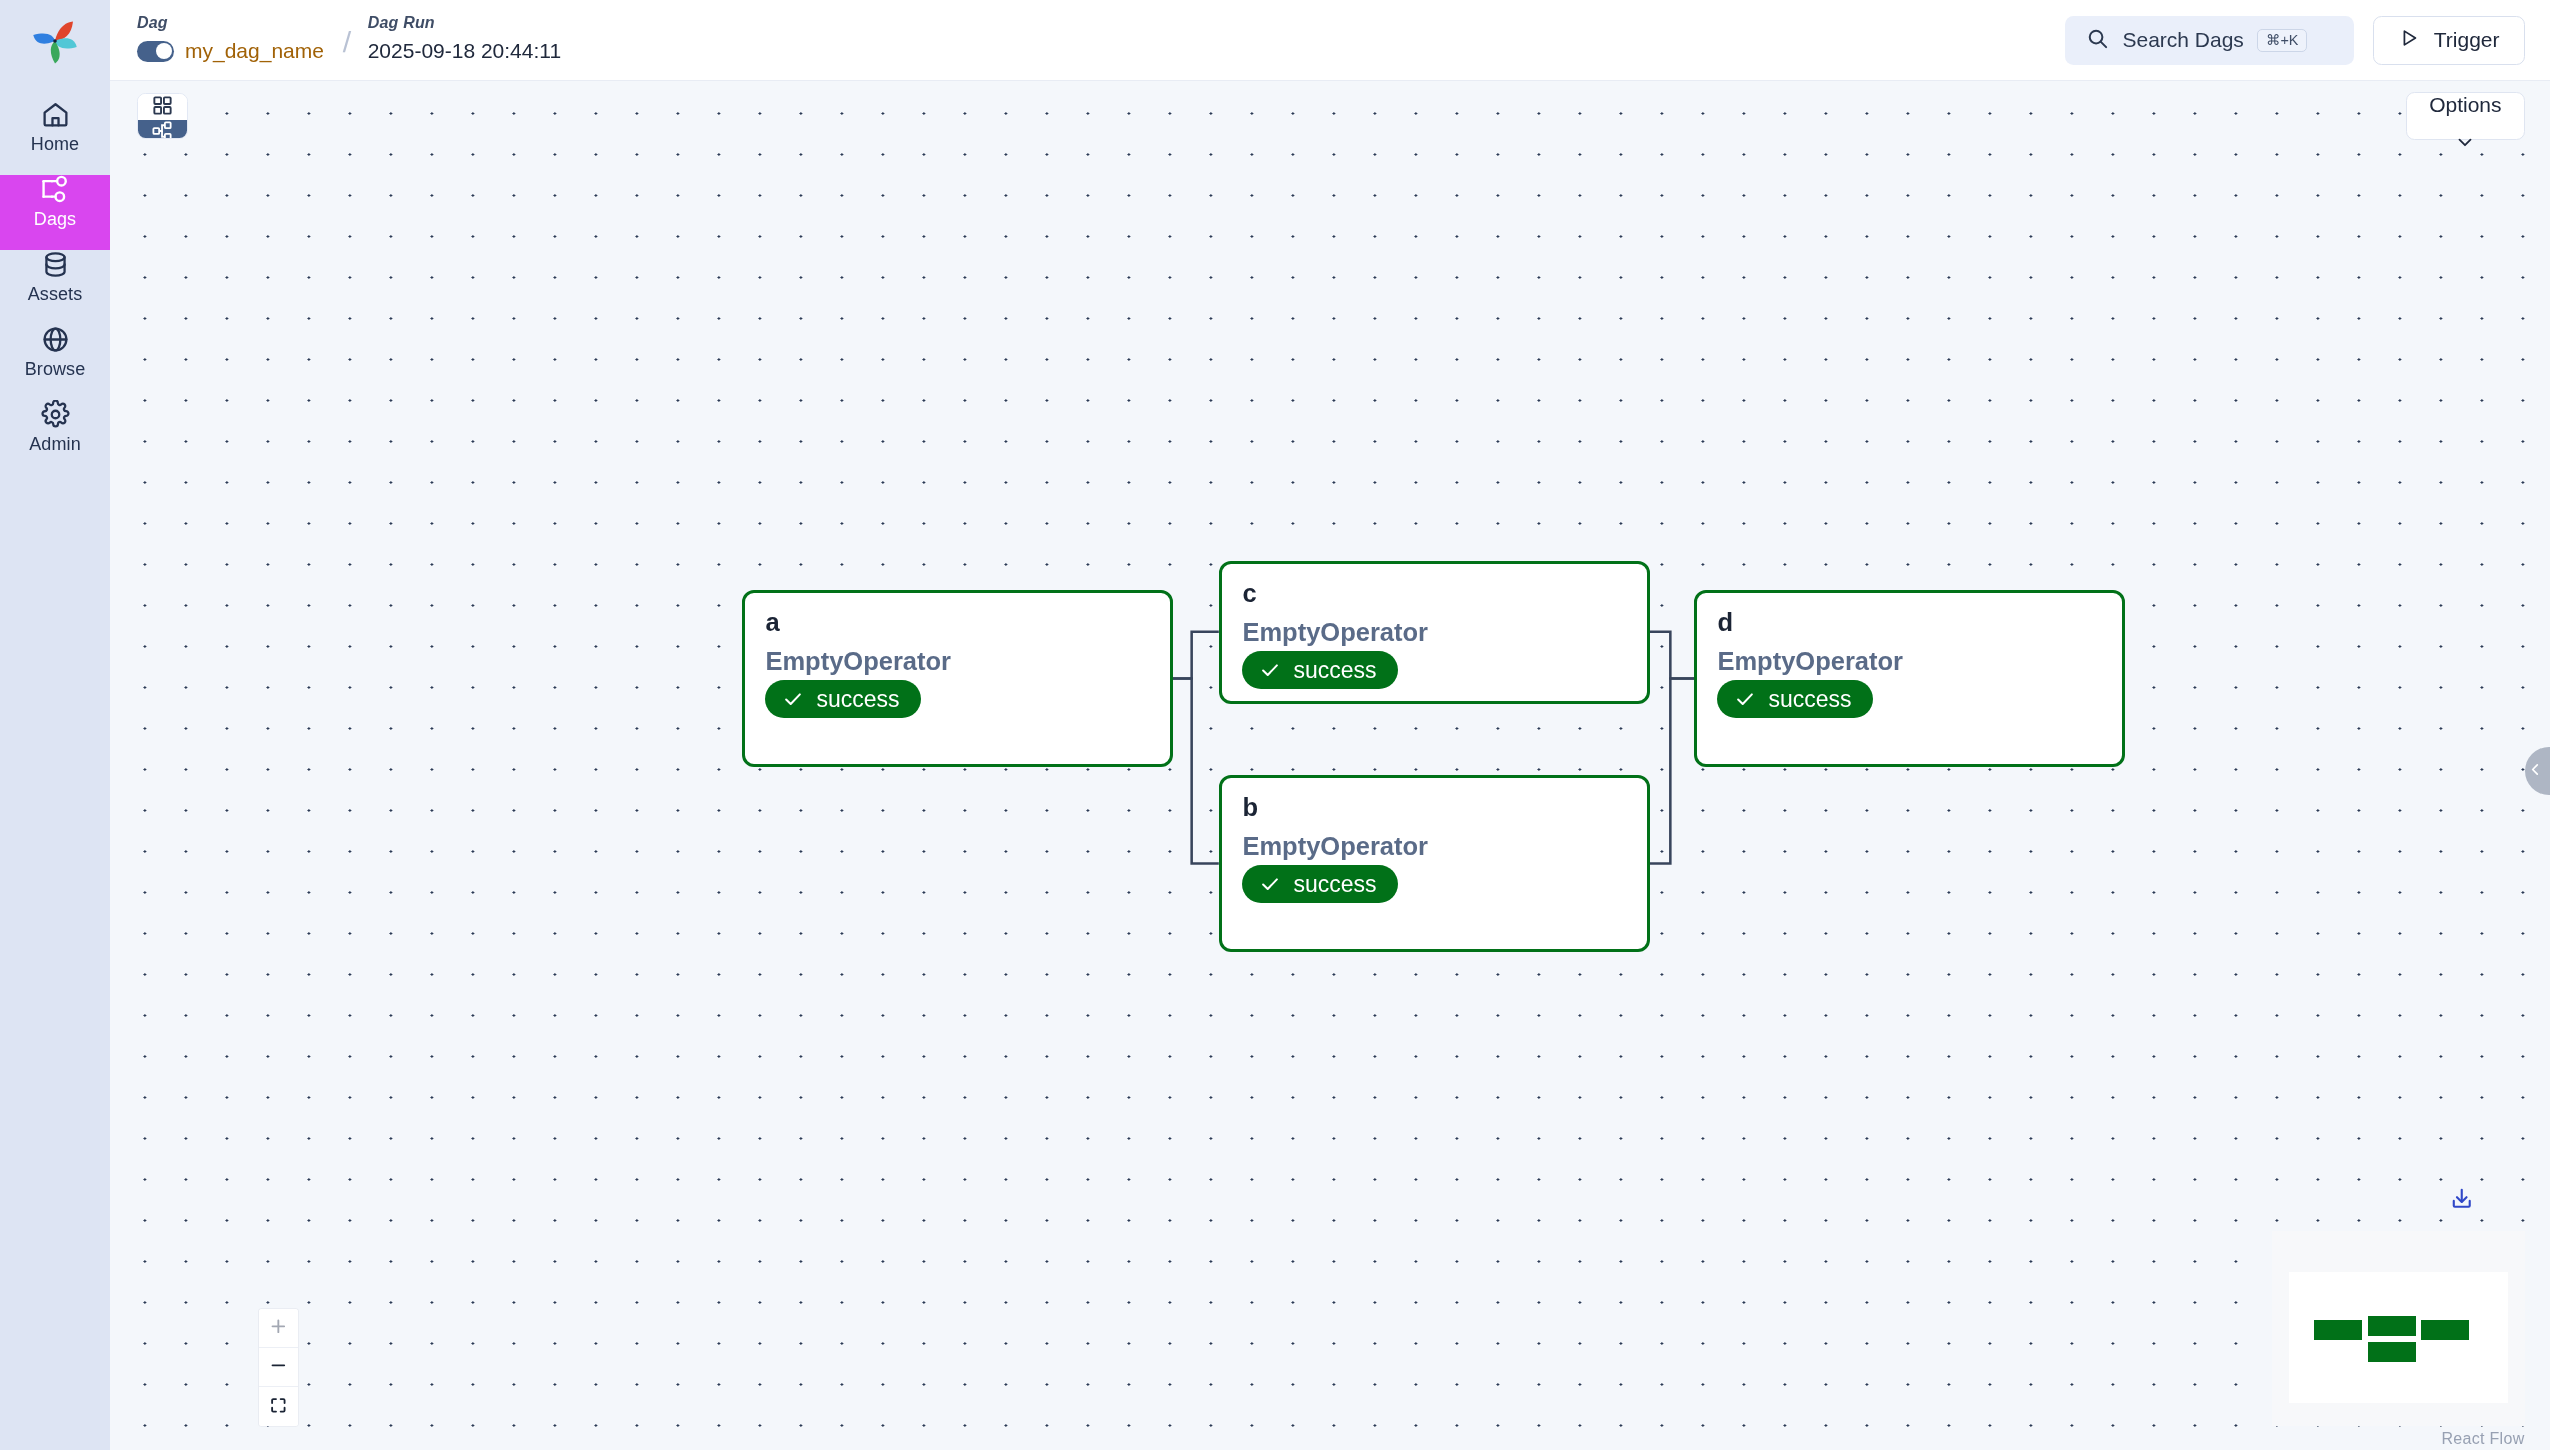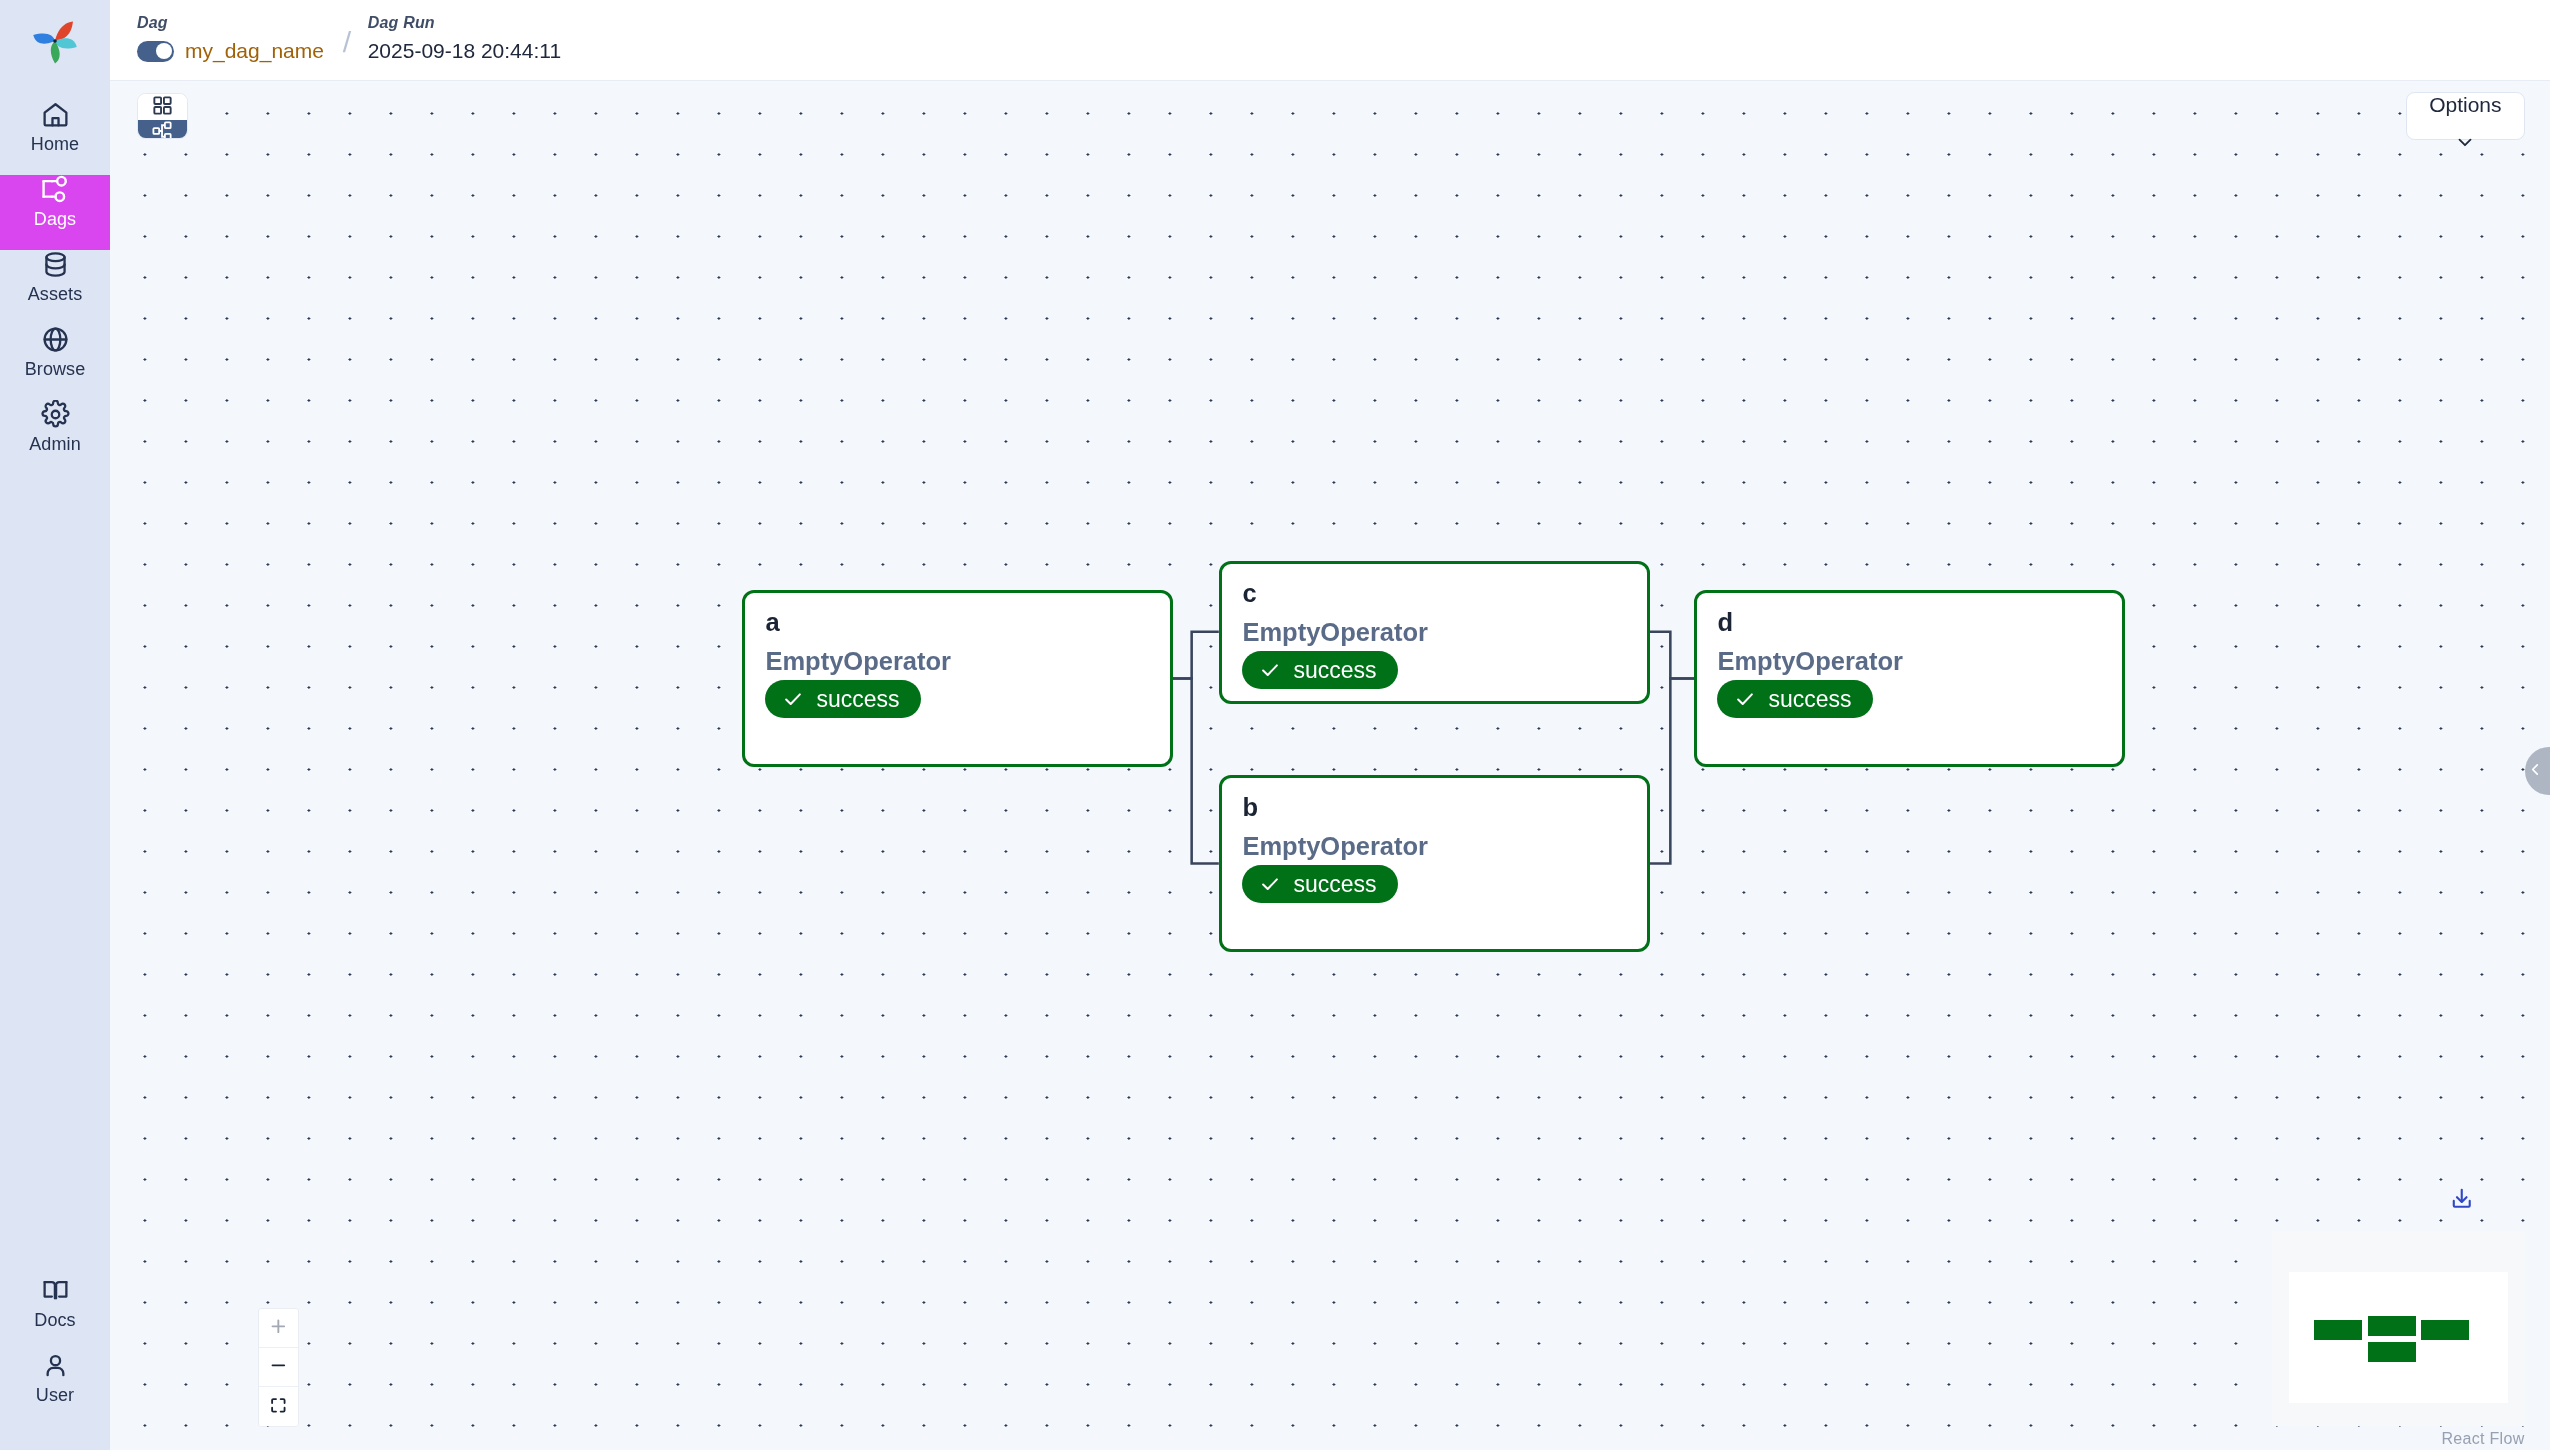--- a/index.html
+++ b/index.html
@@ -279,42 +279,20 @@
         <span>
           <svg width="29" height="29" viewBox="0 0 24 24" fill="none" stroke="currentColor" stroke-width="1.9" stroke-linecap="round" stroke-linejoin="round">
             <circle cx="12" cy="12" r="3.1"></circle>
             <path d="M19.2 14.1a1.6 1.6 0 0 0 .32 1.77l.06.06a1.95 1.95 0 1 1-2.76 2.76l-.06-.06a1.6 1.6 0 0 0-1.77-.32 1.6 1.6 0 0 0-.97 1.47v.17a1.95 1.95 0 1 1-3.9 0v-.09a1.6 1.6 0 0 0-1.05-1.47 1.6 1.6 0 0 0-1.77.32l-.06.06A1.95 1.95 0 1 1 4.48 16l.06-.06a1.6 1.6 0 0 0 .32-1.77 1.6 1.6 0 0 0-1.47-.97h-.17a1.95 1.95 0 1 1 0-3.9h.09A1.6 1.6 0 0 0 4.78 8.3a1.6 1.6 0 0 0-.32-1.77l-.06-.06A1.95 1.95 0 1 1 7.16 3.7l.06.06a1.6 1.6 0 0 0 1.77.32h.08A1.6 1.6 0 0 0 10.04 2.6v-.17a1.95 1.95 0 1 1 3.9 0v.09a1.6 1.6 0 0 0 .97 1.47 1.6 1.6 0 0 0 1.77-.32l.06-.06a1.95 1.95 0 1 1 2.76 2.76l-.06.06a1.6 1.6 0 0 0-.32 1.77v.08a1.6 1.6 0 0 0 1.47.97h.17a1.95 1.95 0 1 1 0 3.9h-.09a1.6 1.6 0 0 0-1.47.95z"></path>
           </svg>
         </span>
         <span class="nav-label">Admin</span>
       </a>
     </div>
 
-    <div class="nav-bottom">
-      <a class="nav-item">
-        <span>
-          <svg width="29" height="29" viewBox="0 0 24 24" fill="none" stroke="currentColor" stroke-width="1.9" stroke-linecap="round" stroke-linejoin="round">
-            <path d="M3 5h6a2.5 2.5 0 0 1 2.5 2.5v11"></path>
-            <path d="M21 5h-6A2.5 2.5 0 0 0 12.5 7.5v11"></path>
-            <path d="M3 5v12h6"></path>
-            <path d="M21 5v12h-6"></path>
-          </svg>
-        </span>
-        <span class="nav-label">Docs</span>
-      </a>
-      <a class="nav-item">
-        <span>
-          <svg width="29" height="29" viewBox="0 0 24 24" fill="none" stroke="currentColor" stroke-width="1.9" stroke-linecap="round" stroke-linejoin="round">
-            <circle cx="12" cy="8" r="3.8"></circle>
-            <path d="M5.5 20v-1.4A4.6 4.6 0 0 1 10.1 14h3.8a4.6 4.6 0 0 1 4.6 4.6V20"></path>
-          </svg>
-        </span>
-        <span class="nav-label">User</span>
-      </a>
-    </div>
   </nav>
 
   <div class="main">
 
     <header class="header">
       <div class="crumb-group">
         <div class="crumb">
           <span class="crumb-label">Dag</span>
           <span class="crumb-row">
             <span class="toggle"></span>
@@ -323,20 +301,41 @@
         </div>
         <span class="crumb-sep">/</span>
         <div class="crumb">
           <span class="crumb-label">Dag Run</span>
           <span class="crumb-row">
             <span class="run-ts">2025-09-18 20:44:11</span>
           </span>
         </div>
       </div>
 
+      <div class="header-right">
+        <div class="search-pill">
+          <span>
+            <svg width="23" height="23" viewBox="0 0 24 24" fill="none" stroke="#2c3950" stroke-width="2.1" stroke-linecap="round">
+              <circle cx="10.5" cy="10.5" r="6.6"></circle>
+              <path d="M15.5 15.5 21 21"></path>
+            </svg>
+          </span>
+          <span class="s-text">Search Dags</span>
+          <span class="kbd">⌘+K</span>
+        </div>
+
+        <button class="trigger-btn">
+          <span>
+            <svg width="22" height="22" viewBox="0 0 24 24" fill="none" stroke="#20293c" stroke-width="1.9" stroke-linejoin="round">
+              <path d="M7 4.5 19 12 7 19.5z"></path>
+            </svg>
+          </span>
+          <span>Trigger</span>
+        </button>
+      </div>
     </header>
 
     <div class="toolbar">
       <div class="seg-group">
         <button class="seg-btn">
           <span>
             <svg width="23" height="23" viewBox="0 0 24 24" fill="none" stroke="#2c3950" stroke-width="2">
               <rect x="3.5" y="3.5" width="7" height="7" rx="1"></rect>
               <rect x="13.5" y="3.5" width="7" height="7" rx="1"></rect>
               <rect x="3.5" y="13.5" width="7" height="7" rx="1"></rect>

